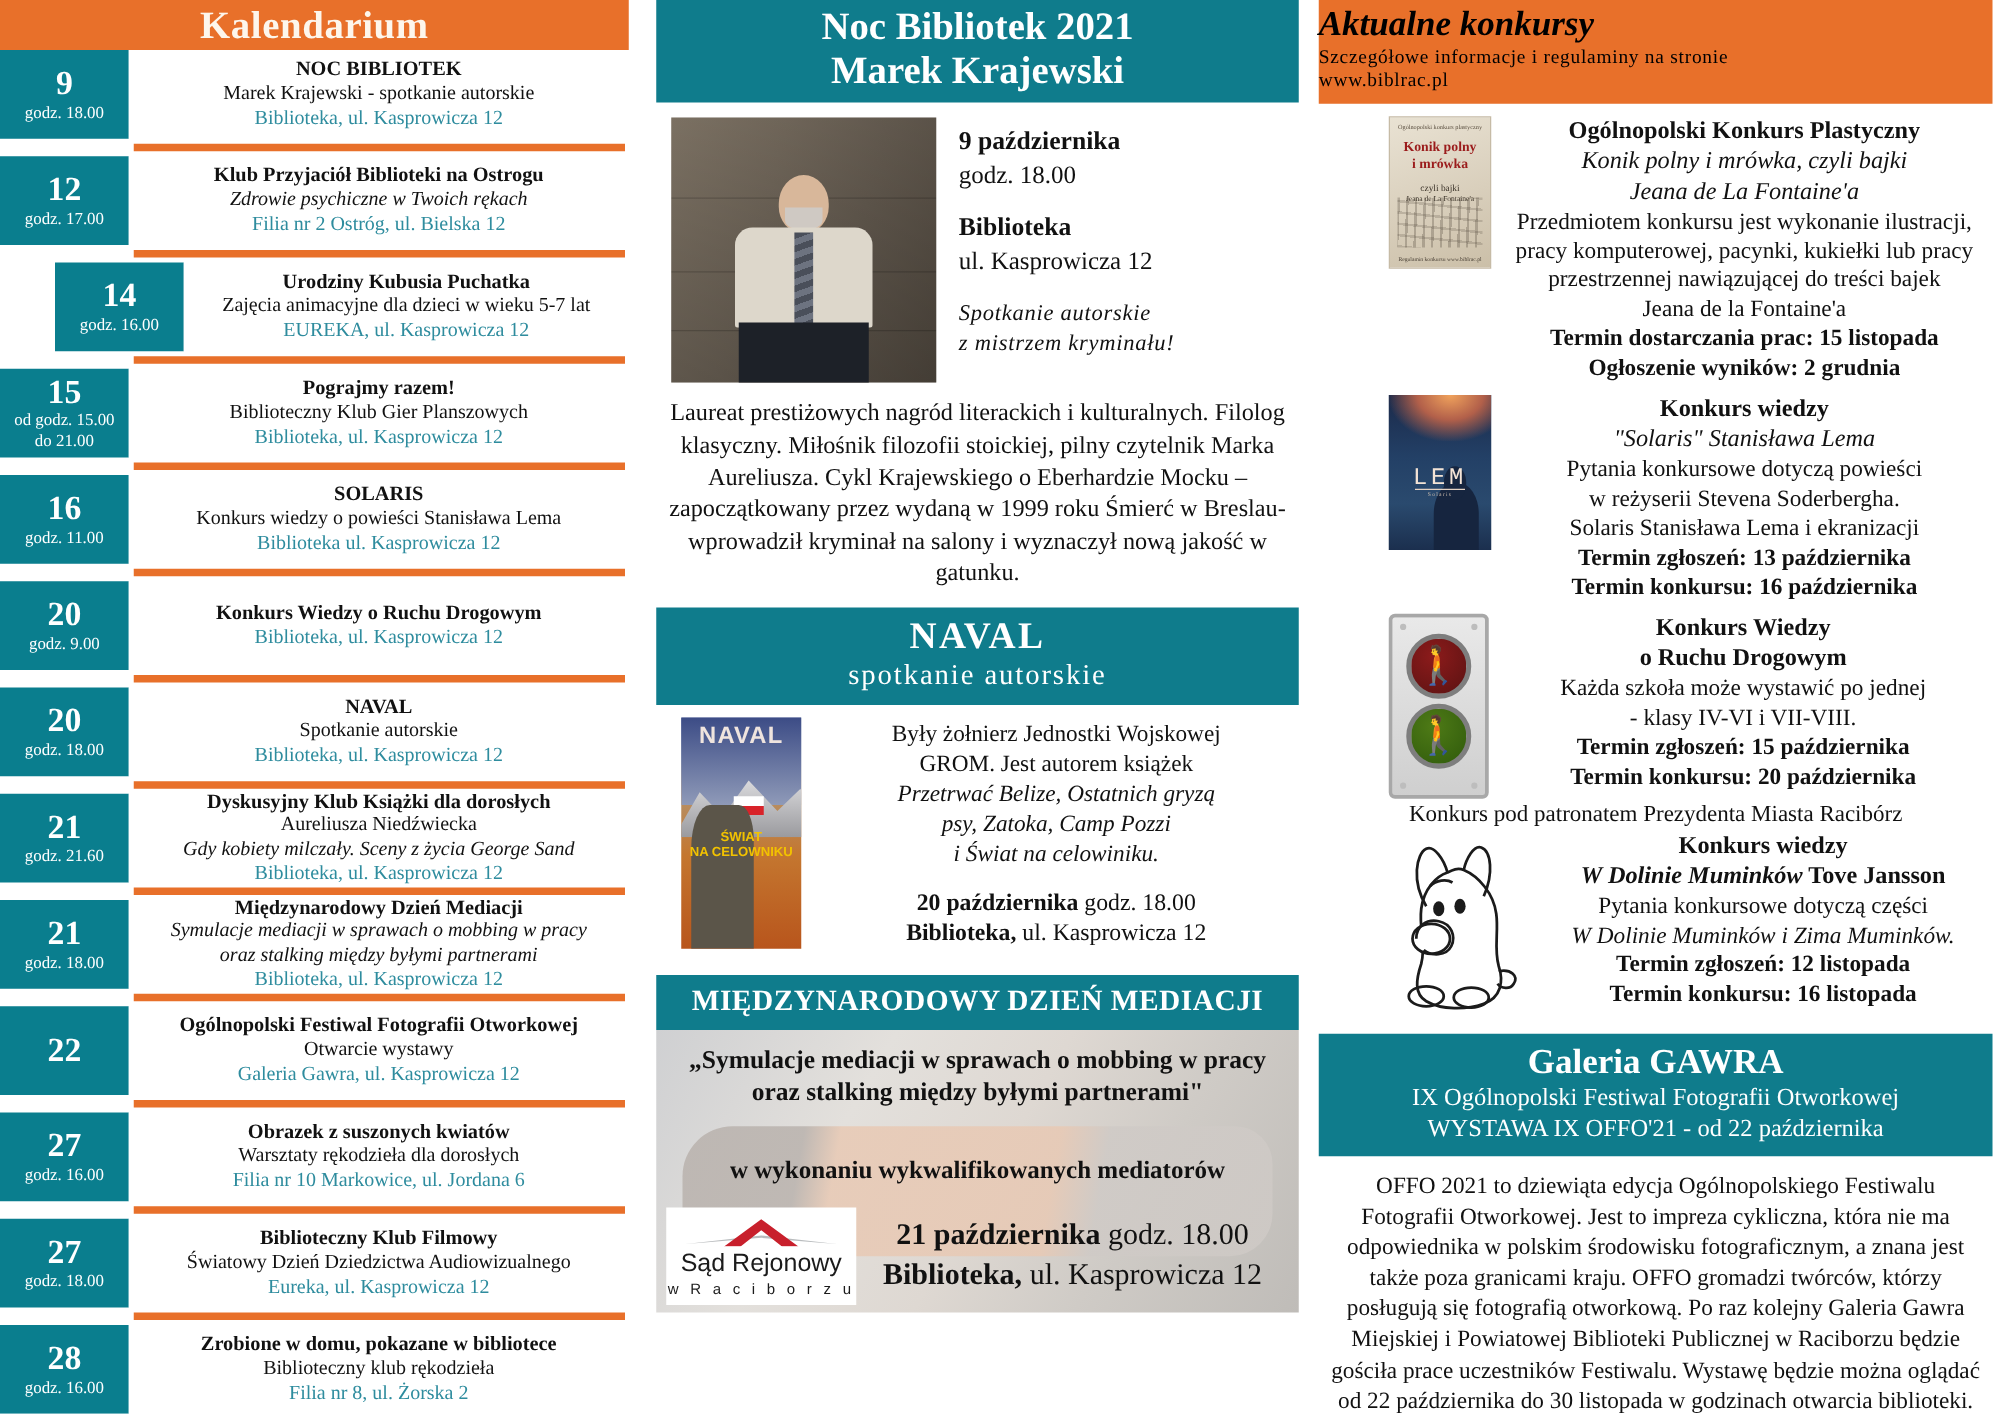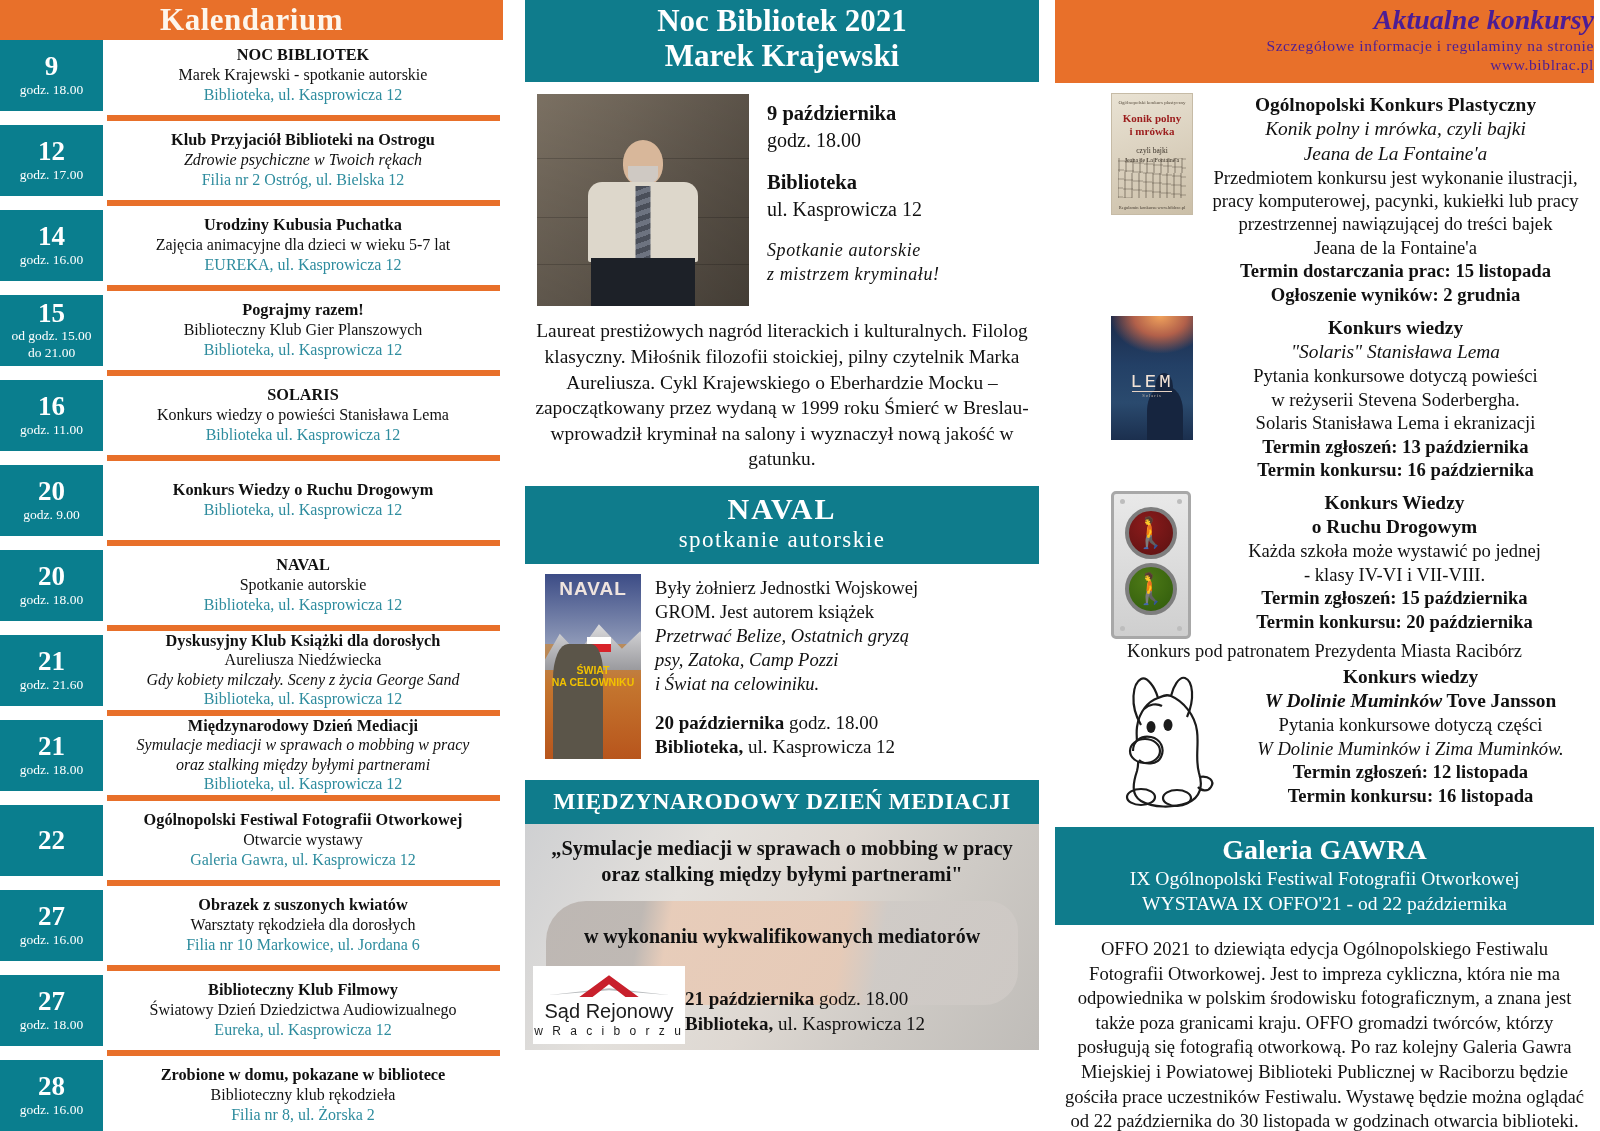--- a/index.html
+++ b/index.html
@@ -94,21 +94,21 @@
   .nc-mtn { position:absolute; left:-6px; top:22%; width:120%; height:30%;
             background:linear-gradient(180deg,#e8e8ea,#9a9a9e); clip-path:polygon(0 100%,18% 35%,34% 70%,52% 18%,72% 62%,88% 30%,100% 100%); }
   .nc-text { position:absolute; top:4px; left:0; right:0; text-align:center; color:#efe4de;
              font-weight:bold; font-size:19px; letter-spacing:1px; font-family:"Liberation Sans",sans-serif; }
   .nc-yel { position:absolute; bottom:38%; left:0; right:0; text-align:center; color:#f2c200;
             font-weight:bold; font-size:10.5px; line-height:1.1; font-family:"Liberation Sans",sans-serif; }
   .nc-sold { position:absolute; bottom:0; left:8%; width:52%; height:62%; background:#5b5549; border-radius:30% 24% 0 0; }
   .nc-flag { position:absolute; top:34%; left:44%; width:24px; height:15px;
              background:linear-gradient(180deg,#fff 0 50%,#d8232a 50% 100%); }
 
-  .naval-meta { flex:1; text-align:left; font-size:18.6px; line-height:1.3; padding-top:2px; }
+  .naval-meta { flex:1; text-align:center; font-size:18.6px; line-height:1.3; padding-top:2px; }
   .naval-meta .it { font-style:italic; }
   .naval-meta .gap { height:14px; }
   .naval-meta .when { font-size:19px; line-height:1.3; }
 
   .med-title { background:#0F7C8C; color:#ffffff; text-align:center; margin-top:14px;
                padding:8px 0 9px 0; font-weight:bold; font-size:23.5px; letter-spacing:.4px; }
   .med-body { position:relative; min-height:190px; padding:12px 8px 6px 8px;
     background:linear-gradient(120deg,#cfd0d2 0%,#e3e0dc 30%,#ded8d2 52%,#cfcbc6 72%,#bfbcb8 100%);
     overflow:hidden; }
   .handshake {
@@ -123,26 +123,26 @@
   .sad-logo { width:152px; height:78px; background:#ffffff; position:relative; flex:0 0 152px; }
   .roof { position:absolute; top:9px; left:14px; width:124px; height:26px; }
   .roof .g1 { position:absolute; top:13px; left:0; width:124px; height:7px; background:#b9bcbe;
               clip-path:polygon(0 100%,50% 0,100% 100%,100% 100%,50% 28%,0 100%); }
   .roof .r1 { position:absolute; top:0; left:32px; width:60px; height:22px; background:#c8202c;
               clip-path:polygon(0 100%,50% 0,100% 100%,78% 100%,50% 40%,22% 100%); }
   .sad-t1 { position:absolute; top:34px; left:0; right:0; text-align:center; font-size:20px;
             font-family:"Liberation Sans",sans-serif; color:#1b1b1b; }
   .sad-t2 { position:absolute; top:58px; left:0; right:0; text-align:center; font-size:12px;
             letter-spacing:3px; font-family:"Liberation Sans",sans-serif; color:#1b1b1b; }
-  .med-when { flex:1; text-align:left; font-size:19px; line-height:1.32; padding-bottom:8px; }
+  .med-when { flex:1; text-align:center; font-size:24px; line-height:1.32; padding-bottom:8px; }
   .med-when b { font-weight:bold; }
 
   
   .col-right { width:551px; height:1131px; position:relative; padding:0 6px 0 6px; }
-  .konk-header { background:#E8702A; color:#4c1d95; text-align:right; padding:3px 0 9px 0; }
+  .konk-header { background:#E8702A; color:#000000; text-align:left; padding:3px 0 9px 0; }
   .konk-header .h1 { font-size:28px; font-weight:bold; font-style:italic; line-height:1.2; }
   .konk-header .h2 { font-size:15.5px; letter-spacing:.6px; line-height:1.22; }
 
   .konk-item { display:flex; gap:10px; padding:10px 6px 0 8px; align-items:flex-start; }
   .konk-thumb { flex:0 0 auto;padding-left:48px; }
   .konk-text { flex:1; text-align:center; }
   .konk-text .bt { font-weight:bold; font-size:19.4px; line-height:1.24; }
   .konk-text .it { font-style:italic; font-size:19.4px; line-height:1.24; }
   .konk-text .n { font-size:18.6px; line-height:1.26; }
   .konk-text .bd { font-weight:bold; font-size:18.6px; line-height:1.26; }
@@ -222,21 +222,21 @@
               <span>godz. 17.00</span>
             </div>
           </div>
           <div class="kal-info">
             <div class="t1">Klub Przyjaciół Biblioteki na Ostrogu</div>
             <div class="t2 ital">Zdrowie psychiczne w Twoich rękach</div>
             <div class="t3">Filia nr 2 Ostróg, ul. Bielska 12</div>
           </div>
         </div>
         <div class="kal-sep" style="margin: 4px 0px 4px 107px;"></div>
-        <div class="kal-row" style="height: 71px;">
+        <div class="kal-row" style="height: 71px; margin-left: 44px;">
           <div class="kal-date">
             <div class="kal-day">14</div>
             <div class="kal-time">
               <span>godz. 16.00</span>
             </div>
           </div>
           <div class="kal-info">
             <div class="t1">Urodziny Kubusia Puchatka</div>
             <div class="t2">Zajęcia animacyjne dla dzieci w wieku 5-7 lat</div>
             <div class="t3">EUREKA, ul. Kasprowicza 12</div>

